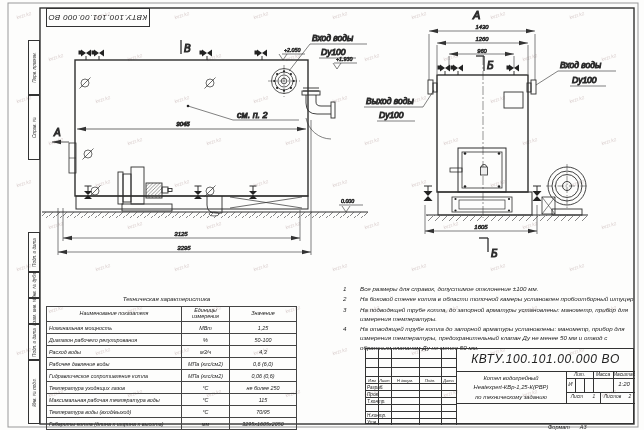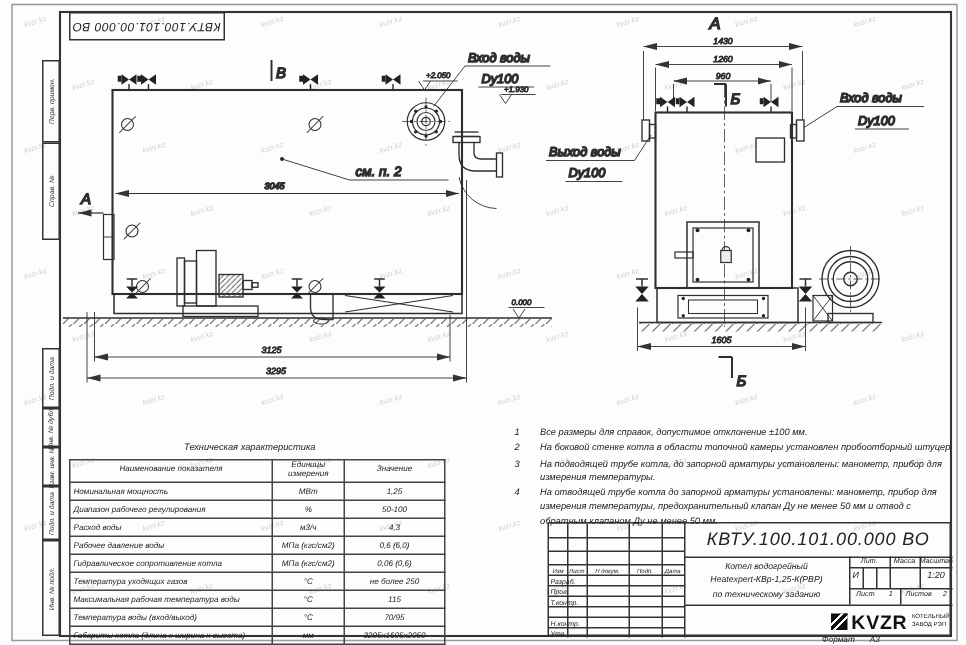--- a/index.html
+++ b/index.html
@@ -638,28 +638,20 @@
     <div class="cell" style="left:25px;top:28.5px;width:28px;text-align:center;font-size:4px;">Н докум.</div>
     <div class="cell" style="left:53px;top:28.5px;width:22px;text-align:center;font-size:4px;">Подп.</div>
     <div class="cell" style="left:75px;top:28.5px;width:15px;text-align:center;font-size:4px;">Дата</div>
 
     <div class="cell" style="left:1px;top:35.5px;width:24px;font-size:4.6px;">Разраб.</div>
     <div class="cell" style="left:1px;top:42.5px;width:24px;font-size:4.6px;">Пров.</div>
     <div class="cell" style="left:1px;top:49.5px;width:24px;font-size:4.6px;">Т.контр.</div>
     <div class="cell" style="left:1px;top:63.5px;width:24px;font-size:4.6px;">Н.контр.</div>
     <div class="cell" style="left:1px;top:70.5px;width:24px;font-size:4.6px;">Утв.</div>
 
-    <div class="cell" id="logo" style="left:92px;top:55px;width:175px;height:20px;">
-      <span class="blk"></span>
-      <span class="kv">KVZR</span>
-      <span class="sub">
-        <div>КОТЕЛЬНЫЙ</div>
-        <div>ЗАВОД РЭП</div>
-      </span>
-    </div>
   </div>
 
   <div class="abs it" style="left:548px;top:424px;font-size:5.5px;display:flex;gap:10px;">
     <span>Формат</span>
       <span>А3</span>
   </div>
 
 </div>
 
 </body></html>

